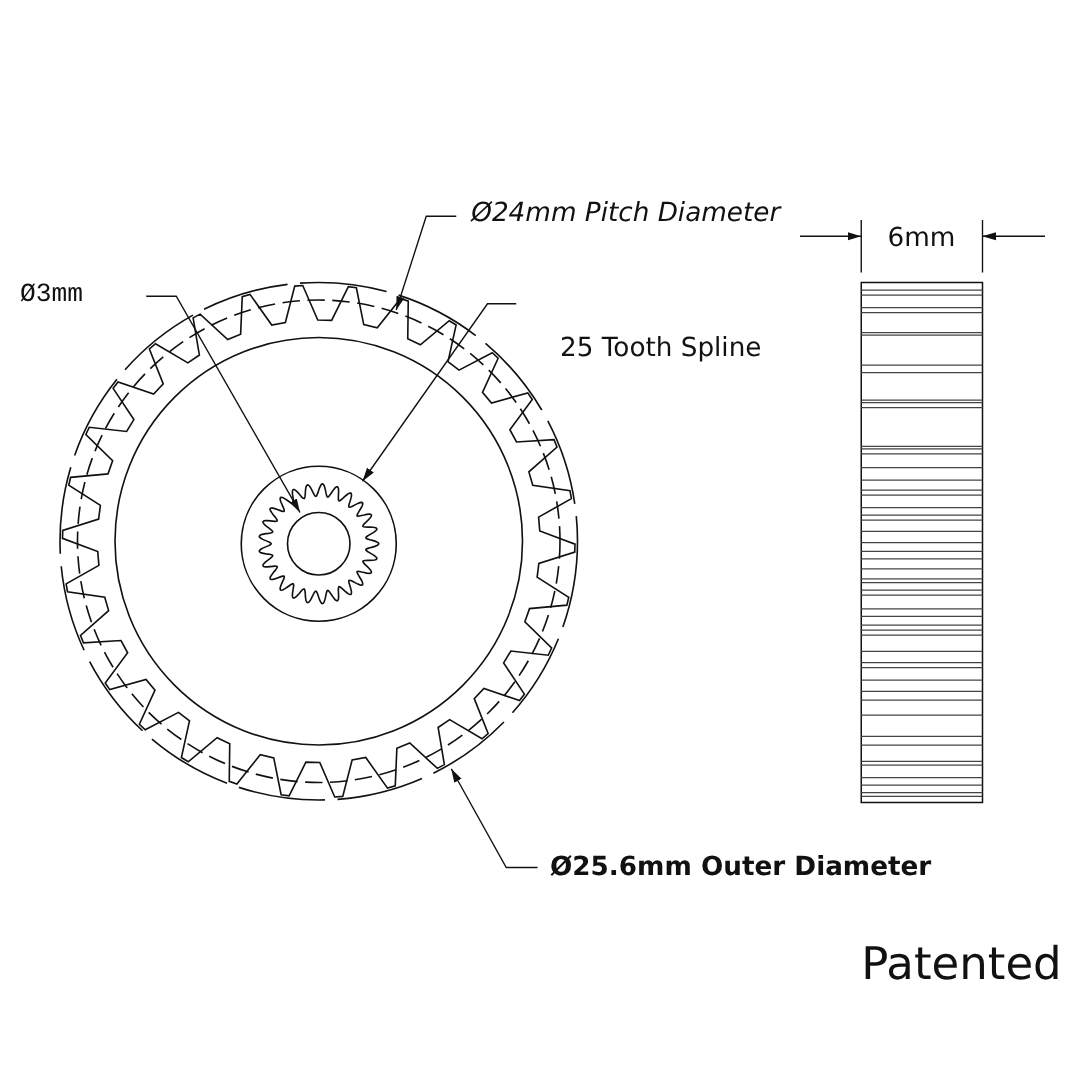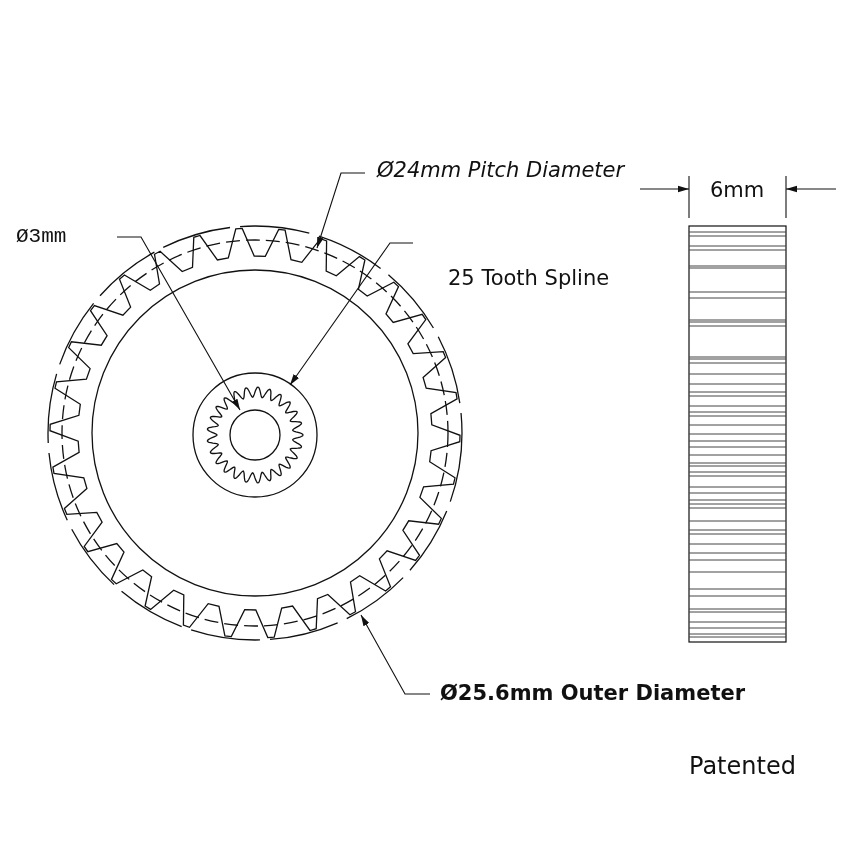--- a/index.html
+++ b/index.html
@@ -1,20 +1,20 @@
 <!DOCTYPE html>
 <html><head>
   <meta charset="utf-8">
   <style>
     html, body { margin: 0; padding: 0; background: #ffffff; }
     body { width: 867px; height: 867px; position: relative; overflow: hidden;
            font-family: "DejaVu Sans", "Liberation Sans", sans-serif; color: #111; }
     svg.drawing { position: absolute; left: 0; top: 0; }
     .label { position: absolute; font-size: 21px; line-height: 1; white-space: nowrap; color: #111; }
-    .patent { font-size: 24px; }
+    .patent { font-size: 36px; }
   </style>
 </head>
 <body>
 
 <svg class="drawing" width="867" height="867" viewBox="0 0 867 867">
   <defs>
     <marker id="arrow" viewBox="0 0 10 10" refX="10" refY="5" markerWidth="10" markerHeight="10" orient="auto-start-reverse">
       <path d="M0,2 L10,5 L0,8 z" fill="#111"></path>
     </marker>
   </defs>

